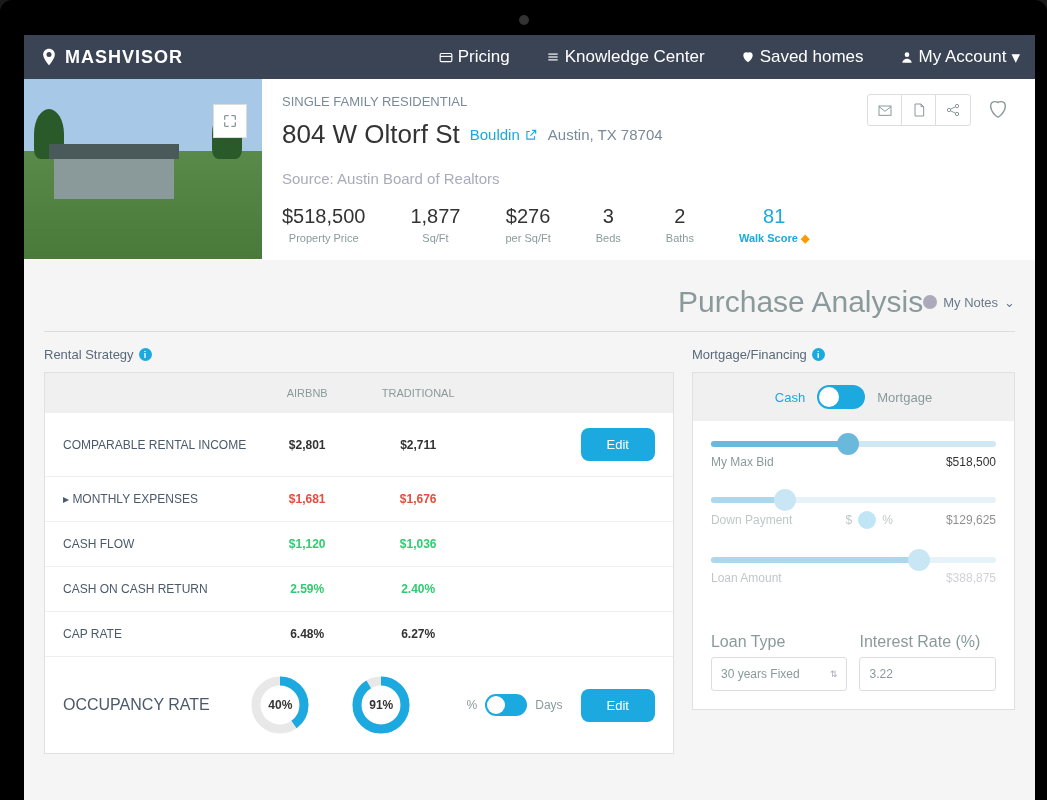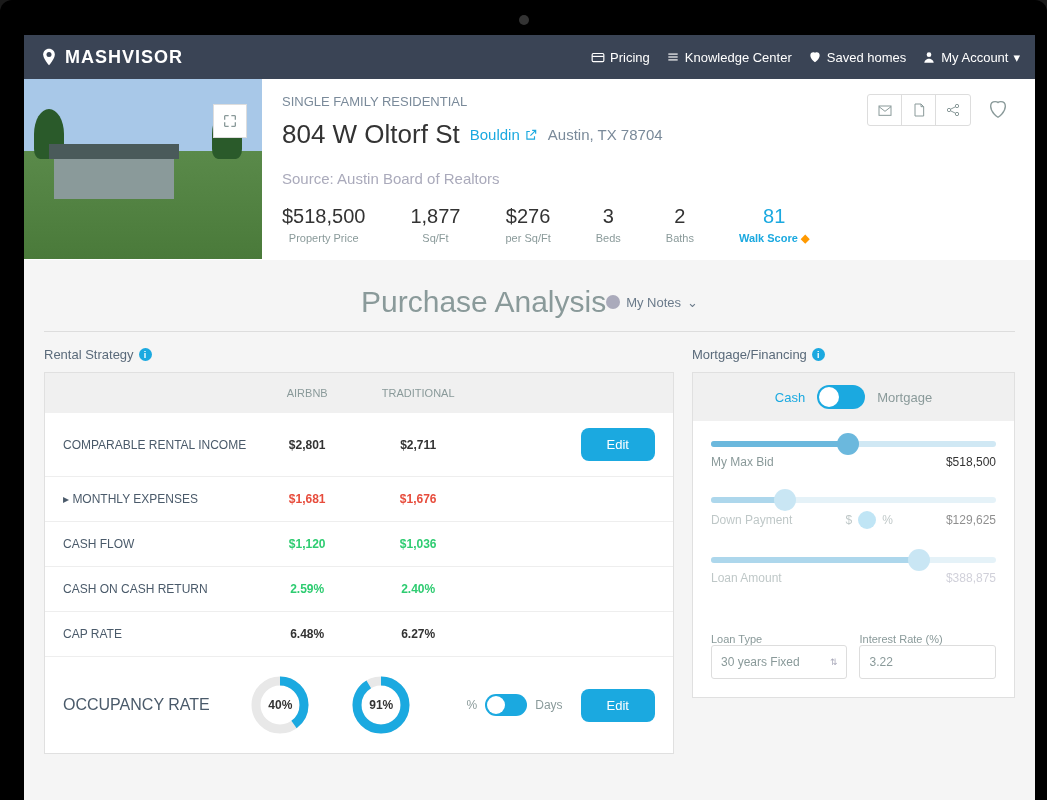--- a/index.html
+++ b/index.html
@@ -3,21 +3,21 @@
 <meta charset="utf-8">
 <style>
 *{box-sizing:border-box;margin:0;padding:0;font-family:-apple-system,BlinkMacSystemFont,"Segoe UI",Helvetica,Arial,sans-serif}
 body{background:#1a1a1a;display:flex;justify-content:center;padding:0}
 .device{width:1047px;height:800px;background:#000;border-radius:12px 12px 0 0;padding:35px 12px 0 24px;position:relative}
 .camera{width:10px;height:10px;background:#333;border-radius:50%;position:absolute;top:15px;left:50%;transform:translateX(-50%)}
 .screen{width:100%;height:100%;background:#fff;overflow:hidden}
 .topnav{background:#3a4455;height:44px;display:flex;align-items:center;padding:0 15px;color:#fff}
 .logo{display:flex;align-items:center;font-weight:700;font-size:18px;letter-spacing:1px}
 .logo-icon{width:20px;height:20px;margin-right:6px}
-.nav-right{margin-left:auto;display:flex;gap:16px;font-size:13px}
+.nav-right{margin-left:auto;display:flex;gap:36px;font-size:17px}
 .nav-item{display:flex;align-items:center;gap:5px;cursor:pointer}
 .content{padding:0;background:#f5f5f5;height:calc(100% - 44px);overflow:auto}
 .header-section{background:#fff;display:flex;gap:20px;padding:0 20px 0 0}
 .prop-image{width:238px;height:180px;background:linear-gradient(to bottom,#a8c8e8 0%,#a8c8e8 40%,#5a8a4a 40%,#4a7a3a 100%);position:relative;flex-shrink:0}
 .tree{position:absolute;width:30px;height:50px;background:#2a5a2a;border-radius:50% 50% 20% 20%;top:30px}
 .tree1{left:10px}
 .tree2{right:20px}
 .house{position:absolute;bottom:60px;left:30px;width:120px;height:40px;background:#8a9a9a}
 .roof{position:absolute;bottom:100px;left:25px;width:130px;height:15px;background:#4a5a5a}
 .expand-btn{position:absolute;top:25px;right:15px;width:34px;height:34px;background:#fff;border:1px solid #ddd;display:flex;align-items:center;justify-content:center;cursor:pointer}
@@ -33,21 +33,21 @@
 .stat-val{font-size:20px;font-weight:500;color:#333;margin-bottom:4px}
 .stat-lbl{font-size:11px;color:#8a9a9a}
 .walkscore .stat-val{color:#1ba9e0}
 .walkscore .stat-lbl{color:#1ba9e0;font-weight:600}
 .header-actions{display:flex;gap:0;align-items:flex-start;padding-top:15px}
 .action-group{display:flex;border:1px solid #ddd;border-radius:3px;overflow:hidden}
 .action-btn{width:34px;height:30px;display:flex;align-items:center;justify-content:center;cursor:pointer;border-right:1px solid #ddd;color:#8a9a9a}
 .action-btn:last-child{border-right:none}
 .heart-btn{width:34px;height:30px;display:flex;align-items:center;justify-content:center;cursor:pointer;margin-left:10px;color:#8a9a9a}
 .analysis{padding:25px 20px 20px 20px}
-.analysis-header{display:flex;align-items:center;justify-content:center;border-bottom:1px solid #ddd;padding-bottom:12px;margin-bottom:15px}
+.analysis-header{display:flex;align-items:center;justify-content:flex-end;border-bottom:1px solid #ddd;padding-bottom:12px;margin-bottom:15px}
 .analysis-title{font-size:30px;color:#8a9a9a;font-weight:300}
 .my-notes{display:flex;align-items:center;gap:6px;color:#6a7a8a;font-size:13px;cursor:pointer}
 .notes-dot{width:14px;height:14px;background:#aab;border-radius:50%}
 .two-col{display:flex;gap:18px}
 .left-col{flex:1.95;border:1px solid #e0e0e0;background:#fff}
 .right-col{flex:1;border:1px solid #e0e0e0;background:#fff}
 .panel-title{font-size:13px;color:#5a6a7a;padding:0 0 10px 0;display:flex;align-items:center;gap:5px}
 .info-icon{width:13px;height:13px;background:#1ba9e0;border-radius:50%;color:#fff;display:inline-flex;align-items:center;justify-content:center;font-size:9px;font-weight:bold}
 .table-header{background:#f0f0f0;display:flex;padding:14px 18px;font-size:11px;color:#8a9a9a;font-weight:500}
 .th-label{flex:1.3}
@@ -78,21 +78,21 @@
 .slider-row{margin-bottom:28px}
 .slider-track{height:6px;background:#d0e8f4;border-radius:3px;position:relative;margin-bottom:8px}
 .slider-fill{height:100%;background:#6bb8dd;border-radius:3px;position:absolute;left:0}
 .slider-thumb{width:22px;height:22px;background:#6bb8dd;border-radius:50%;position:absolute;top:50%;transform:translate(-50%,-50%);cursor:pointer}
 .slider-labels{display:flex;justify-content:space-between;font-size:12px;color:#8a9a9a;align-items:center}
 .slider-val{color:#333;font-weight:500}
 .dp-mid{display:flex;align-items:center;gap:6px}
 .dp-toggle{width:18px;height:18px;background:#8dd0ee;border-radius:50%}
 .form-row{display:flex;gap:12px;padding:0 18px 18px 18px}
 .form-col{flex:1}
-.form-lbl{font-size:11px;color:#8a9a9a;}
+.form-lbl{font-size:16px;color:#8a9a9a;margin-bottom:6px}
 .form-input{width:100%;padding:9px;border:1px solid #ddd;border-radius:3px;font-size:12px;color:#8a9a9a}
 .form-select{display:flex;justify-content:space-between;align-items:center}
 .caret{font-size:9px;color:#aab}
 svg{display:block}
 </style>
 </head>
 <body>
 
 <div class="device">
 <div class="camera"></div>

